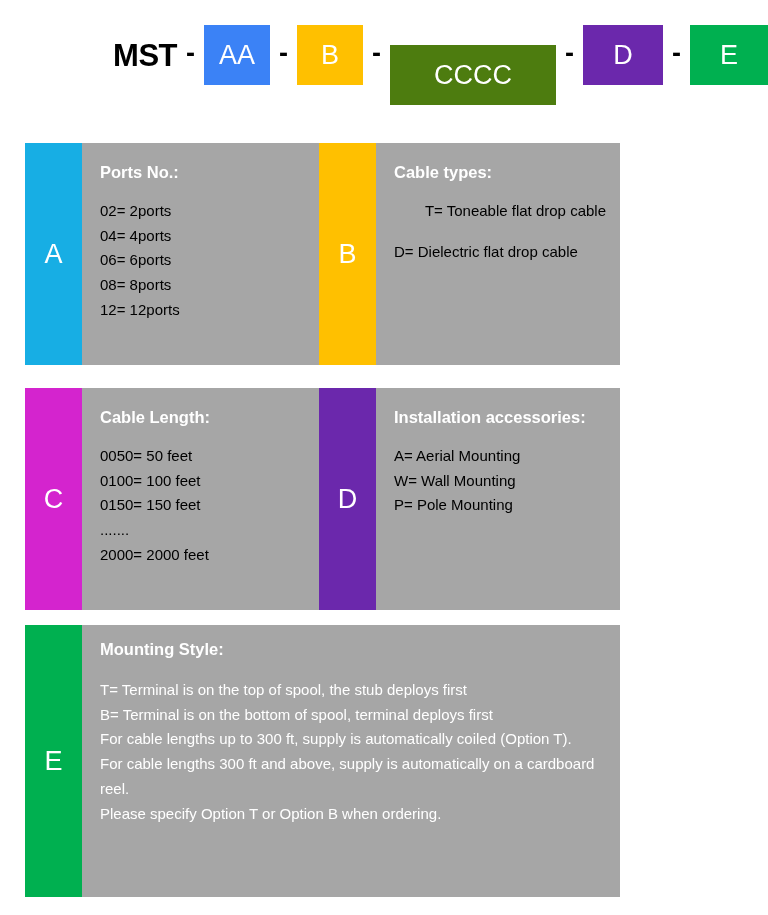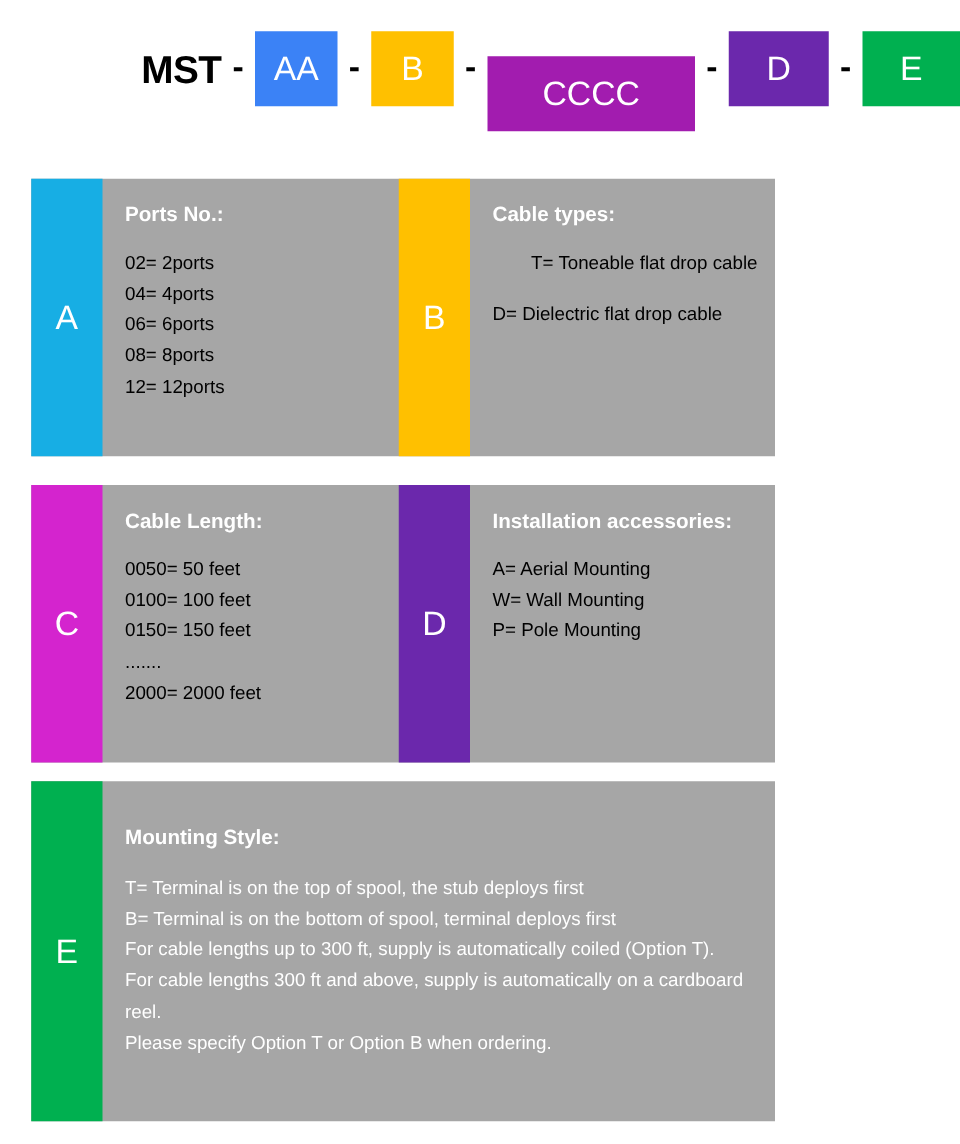--- a/index.html
+++ b/index.html
@@ -104,34 +104,34 @@
     margin: 0;
     white-space: pre-wrap;
   }
   .opt-line.spaced { margin-bottom: 16px; text-align: right; }
   .note-line {
     color: #ffffff;
     font-size: 15px;
     line-height: 1.65;
     margin: 0;
   }
-  #panel-row-3 .content-col { padding-top: 36px; border-radius: 27px; }
+  #panel-row-3 .content-col { padding-top: 15px; border-radius: 27px; }
   #panel-row-3 .section-title { margin-bottom: 18px; }
 </style>
 </head>
 <body>
 
 <div id="code-formula">
   <span class="prefix-label">MST</span>
   <span class="dash">-</span>
   <span class="code-chip chip-aa" style="background: #3b82f6;">AA</span>
   <span class="dash">-</span>
   <span class="code-chip chip-b" style="background: rgb(255, 192, 0);">B</span>
   <span class="dash">-</span>
-  <span class="code-chip chip-c" style="background: #a21caf; margin-top: 40px;">CCCC</span>
+  <span class="code-chip chip-c" style="background: #4d7c0f; margin-top: 40px;">CCCC</span>
   <span class="dash">-</span>
   <span class="code-chip chip-d" style="background: rgb(107, 40, 172);">D</span>
   <span class="dash">-</span>
   <span class="code-chip chip-e" style="background: rgb(0, 176, 80);">E</span>
 </div>
 
 <div class="panel-row" id="panel-row-1" style="background: rgb(166, 166, 166);">
   <div class="letter-col" id="letter-a" style="background: rgb(23, 174, 228);">A</div>
   <div class="content-col half-col">
     <p class="section-title">Ports No.:</p>

